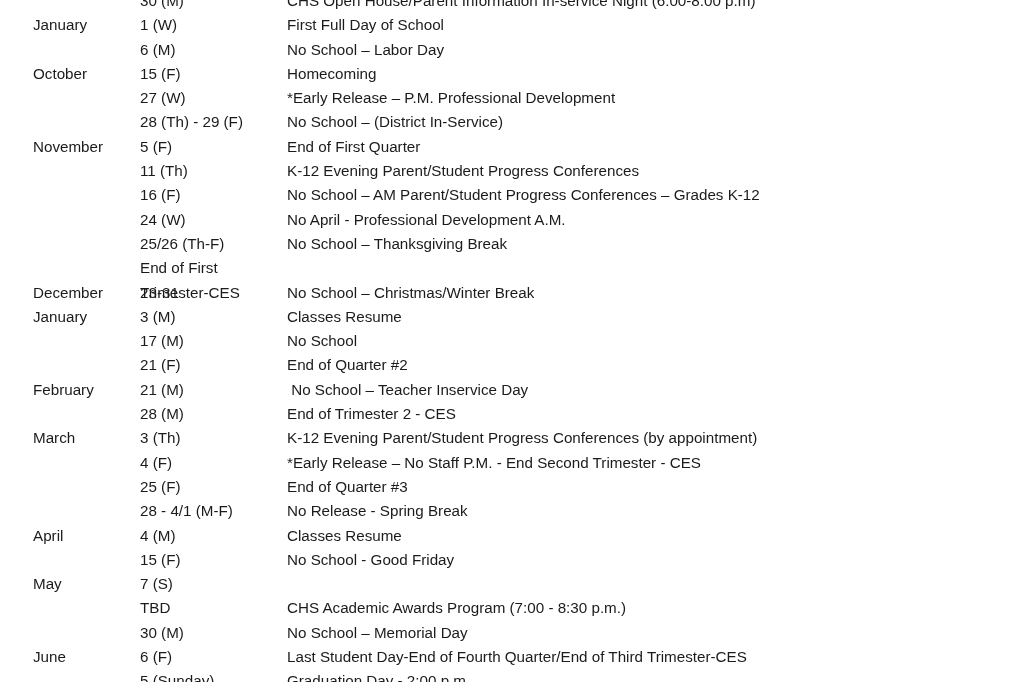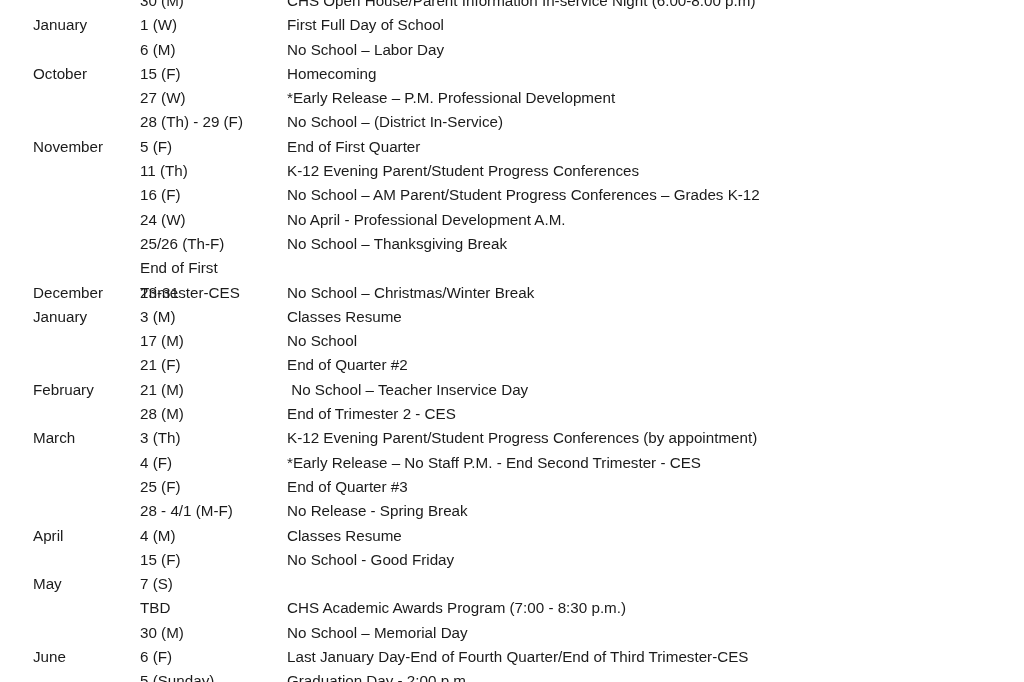--- a/index.html
+++ b/index.html
@@ -197,21 +197,21 @@
 
   <div class="row">
     <div class="cell month"></div>
     <div class="cell date">30 (M)</div>
     <div class="cell event">No School – Memorial Day</div>
   </div>
 
   <div class="row">
     <div class="cell month">June</div>
     <div class="cell date">6 (F)</div>
-    <div class="cell event">Last January Day-End of Fourth Quarter/End of Third Trimester-CES</div>
+    <div class="cell event">Last Student Day-End of Fourth Quarter/End of Third Trimester-CES</div>
   </div>
 
   <div class="row">
     <div class="cell month"></div>
     <div class="cell date">5 (Sunday)</div>
     <div class="cell event">Graduation Day - 2:00 p.m.</div>
   </div>
 </div>
 </div>
 

